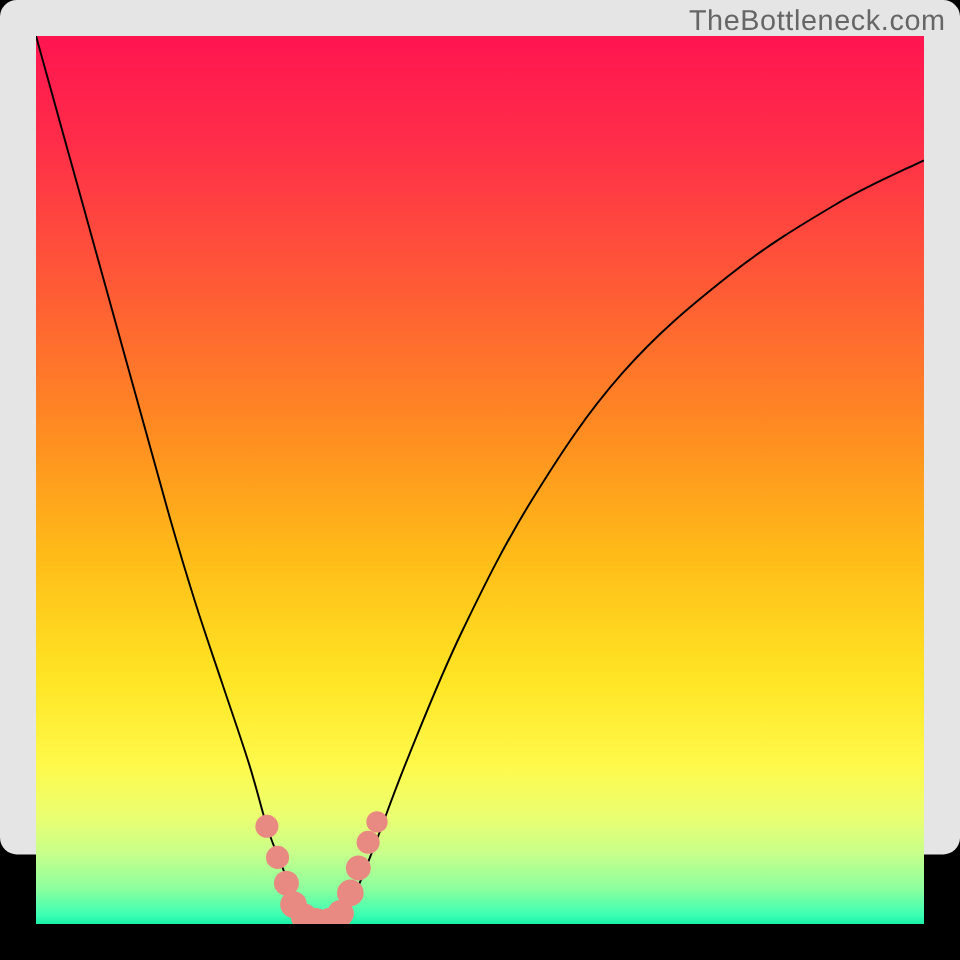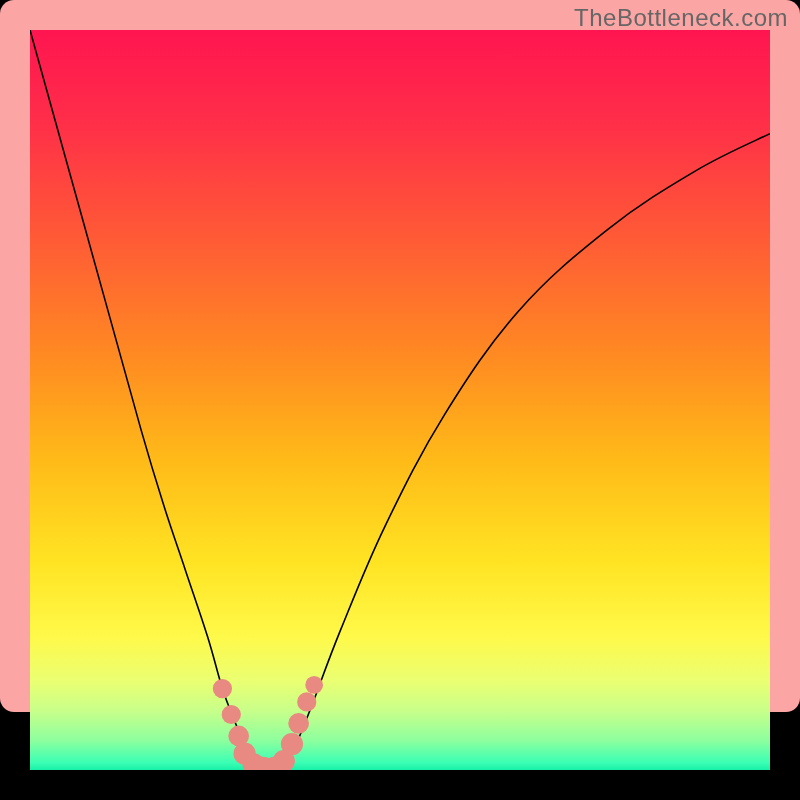--- a/index.html
+++ b/index.html
@@ -8,21 +8,21 @@
     width: 800px;
     height: 800px;
     background: #000;
     overflow: hidden;
     font-family: Arial, Helvetica, sans-serif;
   }
   .frame {
     position: relative;
     width: 800px;
     height: 712px;
-    background: #fca5a5;
+    background: #e5e5e5;
     border-radius: 14px;
   }
   .watermark {
     position: absolute;
     top: 4px;
     right: 12px;
     color: #666;
     font-size: 24px;
     letter-spacing: 0.5px;
     font-weight: 400;

